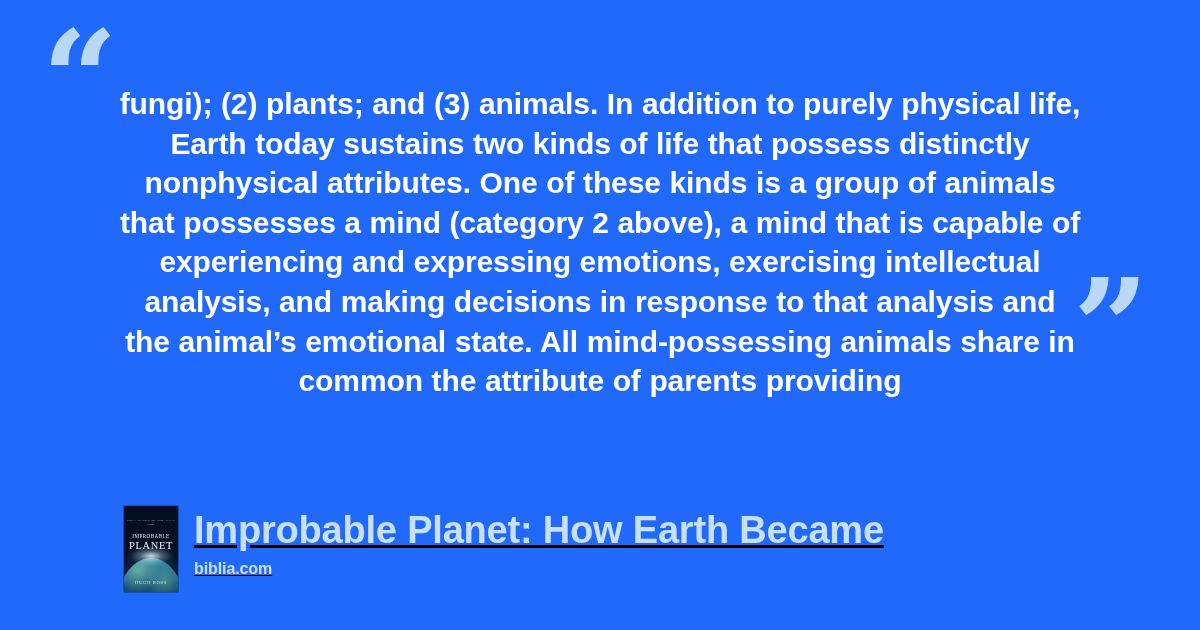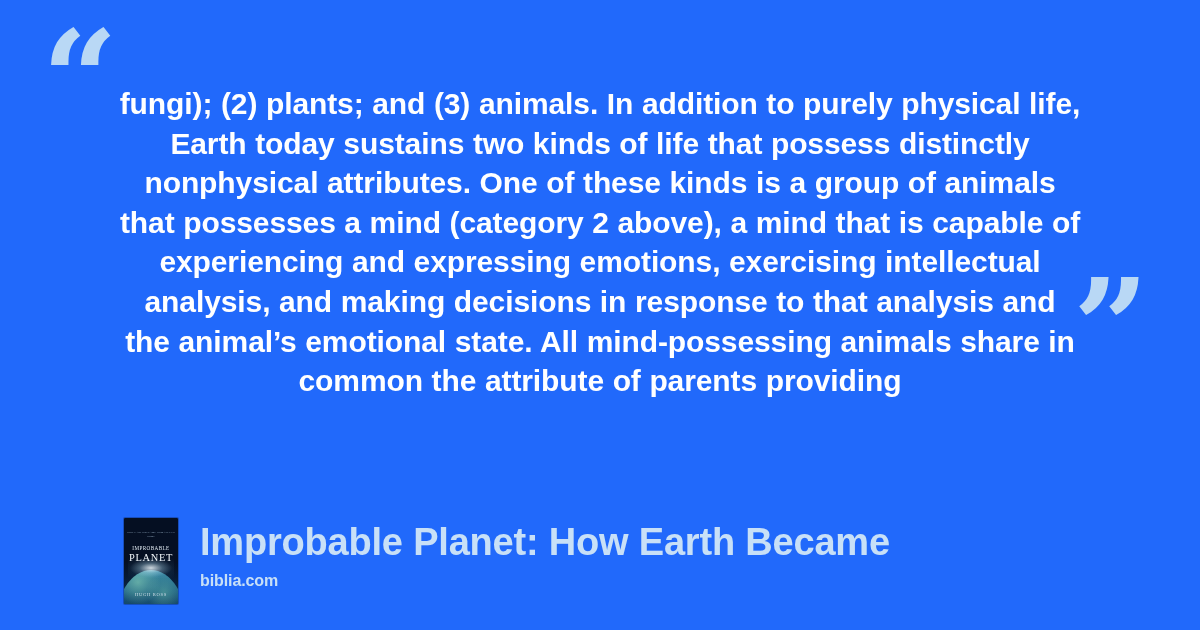--- a/index.html
+++ b/index.html
@@ -53,21 +53,21 @@
     font-weight: 700;
     line-height: 39.6px;
     letter-spacing: -0.1px;
     word-spacing: 0.4px;
   }
 
   
   #attribution {
     position: absolute;
     left: 124px;
-    top: 518px;
+    top: 506px;
     display: flex;
     align-items: flex-start;
   }
 
   
   #book-cover {
     position: relative;
     width: 54px;
     height: 86px;
     flex: 0 0 auto;
@@ -138,22 +138,23 @@
     left: 0; right: 0;
     bottom: 7px;
     text-align: center;
     color: #cfdde9;
     font-size: 4.6px;
     letter-spacing: 0.7px;
     font-family: "Liberation Serif", serif;
   }
 
   #attribution-text {
-    margin-left: 22px;
+    margin-left: 16px;
     padding-top: 2px;
+    text-decoration: underline;
   }
   #book-title {
     color: #c8e0f7;
     font-size: 38px;
     font-weight: 700;
     line-height: 44px;
     letter-spacing: -0.2px;
     white-space: nowrap;
   }
   #source-name {

